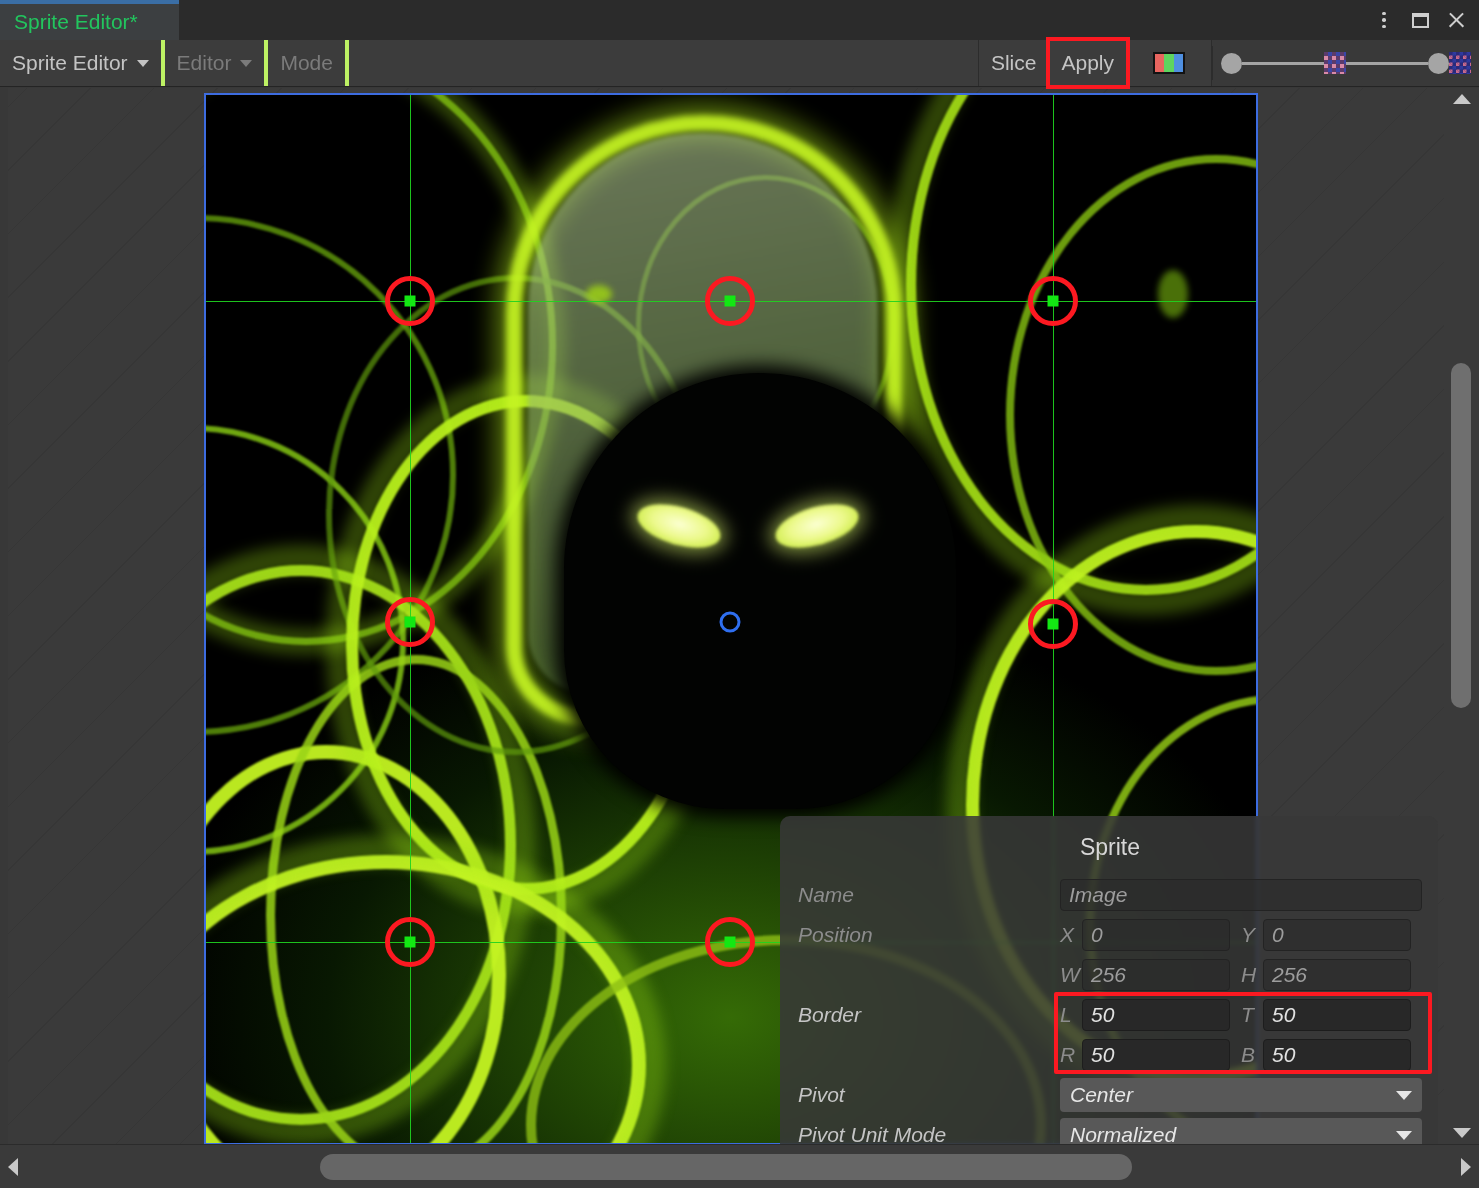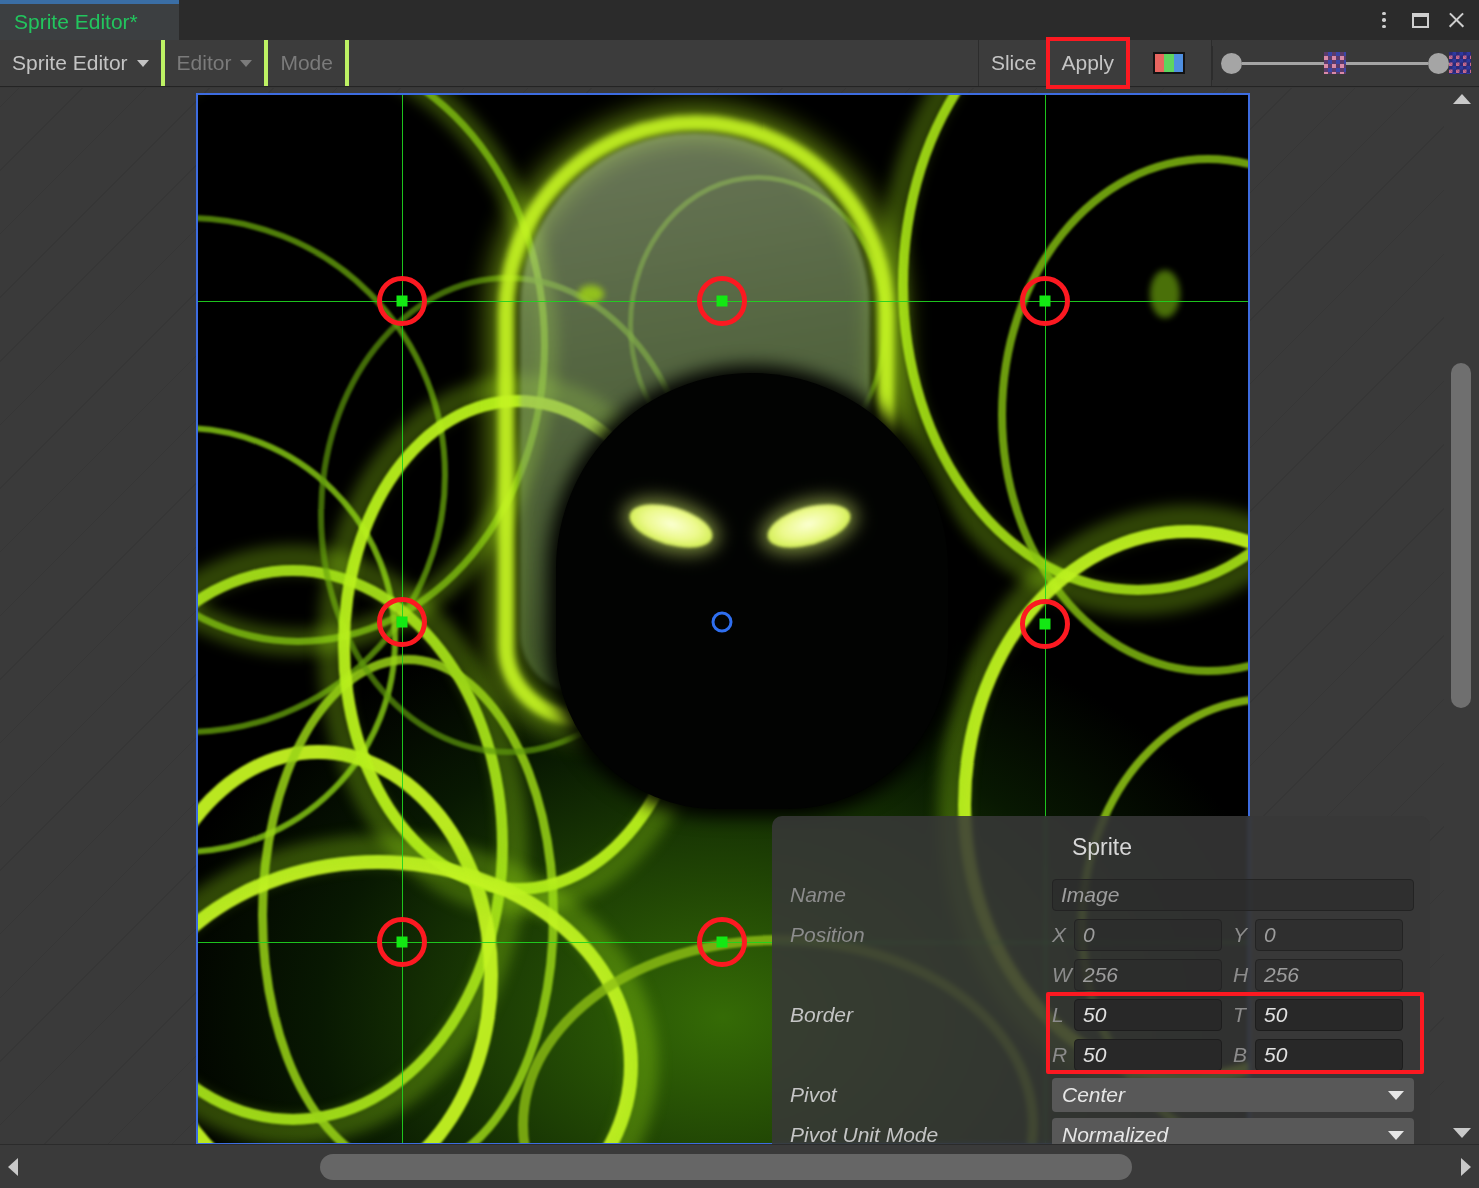--- a/index.html
+++ b/index.html
@@ -76,21 +76,21 @@
   .checker.b{
     background-color:#2a2a7a;
     background-image:
       linear-gradient(45deg,#c86a8c 25%,transparent 25%,transparent 75%,#2f3aa0 75%),
       linear-gradient(45deg,#2f3aa0 25%,transparent 25%,transparent 75%,#c86a8c 75%);
     background-size:7px 7px; background-position:0 0,3.5px 3.5px;
   }
 
   
   .workspace{
-    position:absolute; left:0; top:88px; width:1444px; height:1056px;
+    position:absolute; left:8px; top:88px; width:1444px; height:1056px;
     background:
       repeating-linear-gradient(-45deg,#3a3a3a 0 44px,#363636 44px 45px);
     overflow:hidden;
   }
   
   .canvas{
     position:absolute; left:196px; top:5px; width:1054px; height:1052px;
     border:2px solid #3d6ce0; background:#000; overflow:hidden;
   }
   .sprite{ position:absolute; inset:0; }

